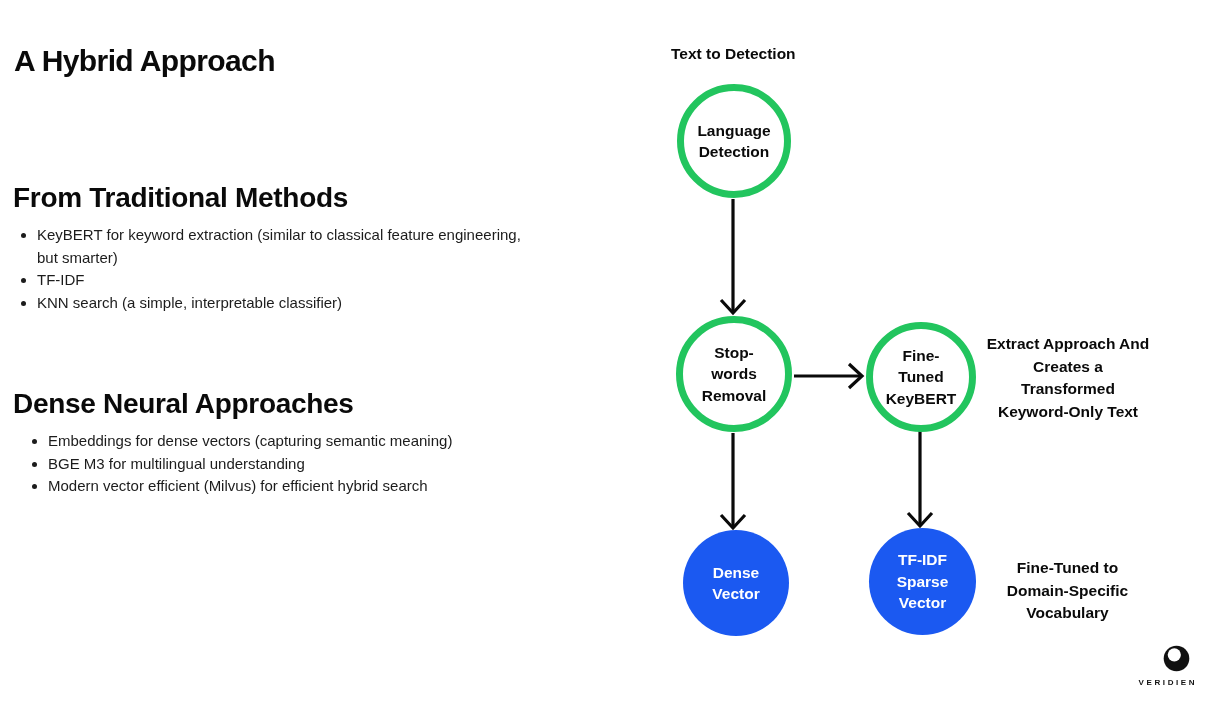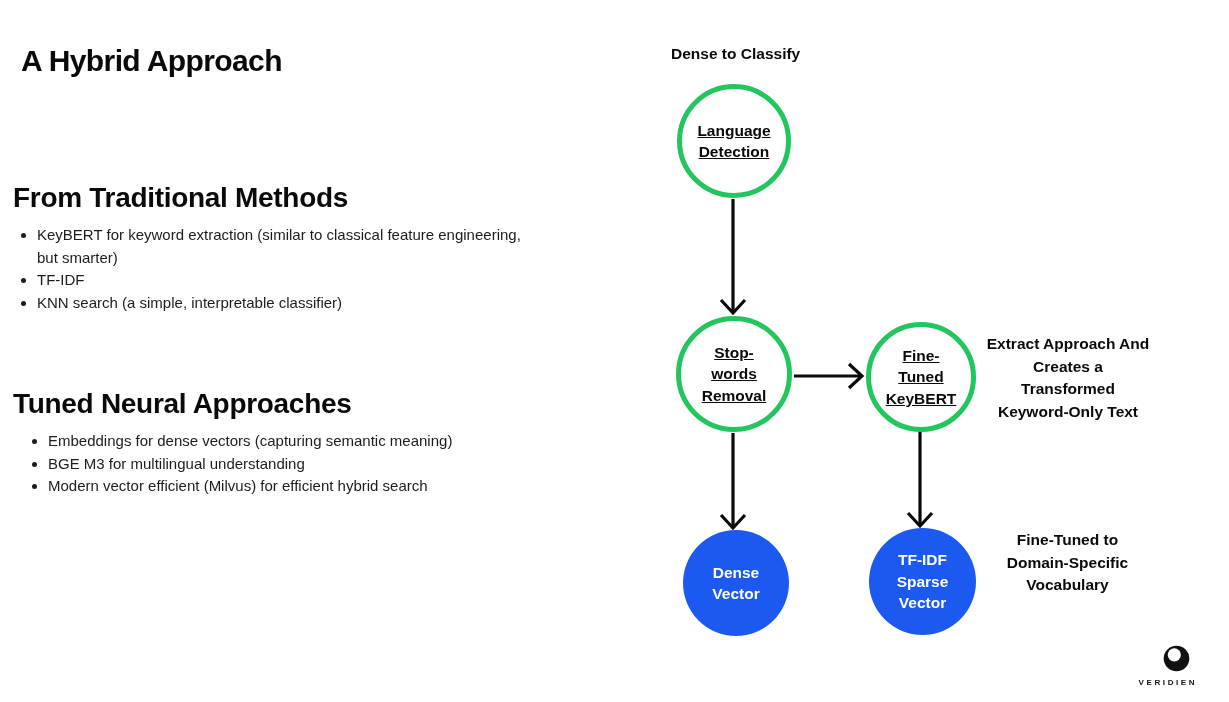--- a/index.html
+++ b/index.html
@@ -11,21 +11,20 @@
     color: #0b0b0b;
     overflow: hidden;
   }
   .abs { position: absolute; }
 
   
   .page-title {
     left: 14px; top: 44px;
     font-size: 30px; font-weight: bold; letter-spacing: -0.6px;
     color: #0a0a0a;
-    margin-left: 7px;
   }
   .section-heading {
     font-size: 28px; font-weight: bold; letter-spacing: -0.3px;
     color: #0a0a0a;
   }
   .heading-traditional { left: 13px; top: 182px; }
   .heading-neural      { left: 13px; top: 388px; }
   ul.bullets {
     list-style: disc;
     padding-left: 20px;
@@ -49,42 +48,41 @@
   .node {
     border-radius: 50%;
     display: flex; align-items: center; justify-content: center;
     text-align: center;
     font-size: 15.5px; font-weight: bold;
     line-height: 21.5px;
     white-space: pre-line;
   }
   .node.process {
     background: #ffffff;
-    border: 5px solid #22c55e;
+    border: 7px solid #22c55e;
     color: #0a0a0a;
-    text-decoration: underline;
   }
   .node.output {
     background: var(--accent, #1b59f1);
     border: none;
     color: var(--accent-text, #ffffff);
   }
   .node-language  { left: 677px; top:  84px; width: 114px; height: 114px; }
   .node-stopwords { left: 676px; top: 316px; width: 116px; height: 116px; }
   .node-keybert   { left: 866px; top: 322px; width: 110px; height: 110px; }
   .node-dense     { left: 683px; top: 530px; width: 106px; height: 106px; }
   .node-tfidf     { left: 869px; top: 528px; width: 107px; height: 107px; }
 
   .note {
     font-size: 15.5px; font-weight: bold; color: #0a0a0a;
     line-height: 22.5px; text-align: center;
     white-space: pre-line;
   }
   .note-keybert { left: 962px; top: 333px; width: 212px; }
-  .note-vocab   { left: 965px; top: 529px; width: 205px; }
+  .note-vocab   { left: 965px; top: 557px; width: 205px; }
 
   svg.arrows {
     left: 0; top: 0;
     width: 1229px; height: 702px;
     pointer-events: none;
   }
 
   
   .brand { left: 1136px; top: 645px; width: 80px; }
   .brand .mark { display: block; margin: 0 auto; }
@@ -103,28 +101,28 @@
 
 <h1 class="abs page-title">A Hybrid Approach</h1>
 
 <h2 class="abs section-heading heading-traditional">From Traditional Methods</h2>
 <ul class="abs bullets list-traditional">
   <li>KeyBERT for keyword extraction (similar to classical feature engineering, but smarter)</li>
   <li>TF-IDF</li>
   <li>KNN search (a simple, interpretable classifier)</li>
 </ul>
 
-<h2 class="abs section-heading heading-neural">Tuned Neural Approaches</h2>
+<h2 class="abs section-heading heading-neural">Dense Neural Approaches</h2>
 <ul class="abs bullets list-neural">
   <li>Embeddings for dense vectors (capturing semantic meaning)</li>
   <li>BGE M3 for multilingual understanding</li>
   <li>Modern vector efficient (Milvus) for efficient hybrid search</li>
 </ul>
 
-<div class="abs flow-label input-label">Dense to Classify</div>
+<div class="abs flow-label input-label">Text to Detection</div>
 
 <svg class="abs arrows" viewBox="0 0 1229 702" xmlns="http://www.w3.org/2000/svg" fill="none" stroke="#0a0a0a" stroke-width="3.2">
 
   <g>
     <line x1="733" y1="199" x2="733" y2="311"></line>
     <polyline points="721,300 733,313 745,300"></polyline>
   </g>
 
   <g>
     <line x1="794" y1="376" x2="861" y2="376"></line>

